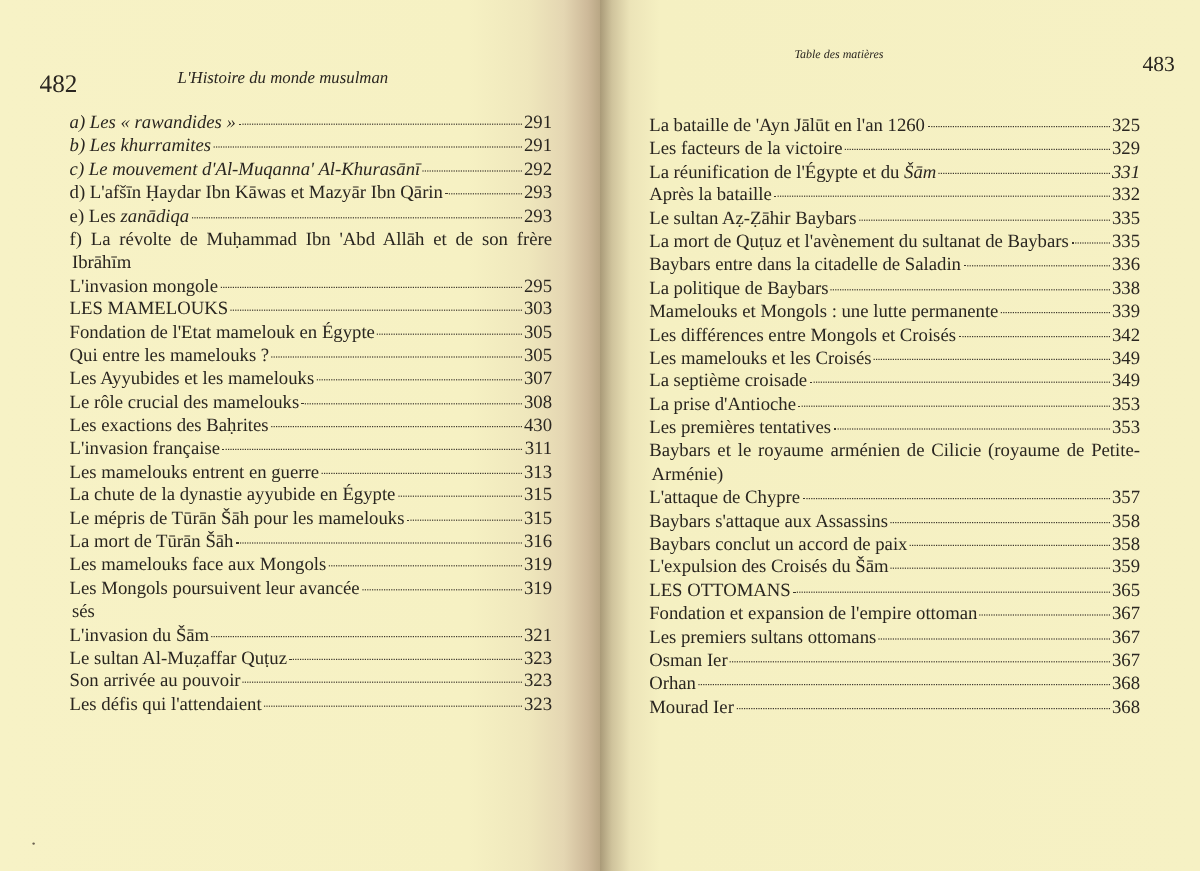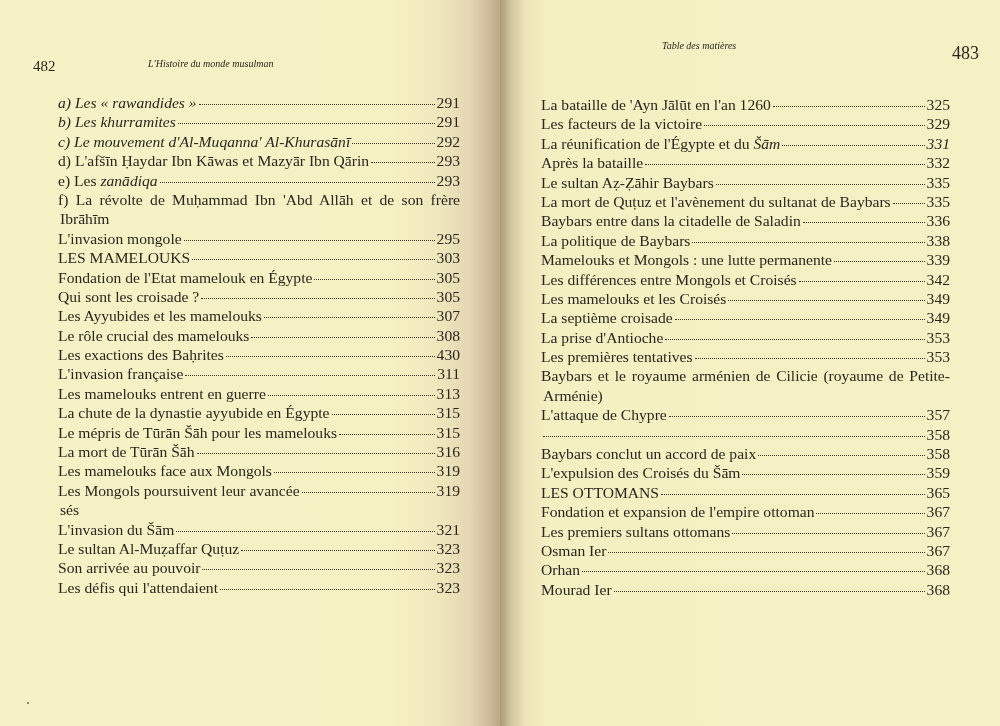--- a/index.html
+++ b/index.html
@@ -14,23 +14,23 @@
   .page { position:relative; height:726px; }
   .page-left {
     width:500px;
     background: linear-gradient(to right, #f7f2c6 0%, #f6f1c3 78%, #efe7bc 88%, #e4d6b2 94%, #cdb999 98%, #b9a785 100%);
   }
   .page-right {
     width:500px;
     background: linear-gradient(to right, #a99a78 0%, #cfc39c 2%, #ece4b8 5%, #f5f0c2 10%, #f6f1c4 100%);
   }
   .running-head {
-    position:absolute; top:58px; font-size:10px;
-  }
-  .left-num { left:33px; font-size:15px; }
+    position:absolute; top:58px; font-size:14px;
+  }
+  .left-num { left:33px; font-size:21px; }
   .left-title { left:148px; font-style:italic; }
   .right-title { left:162px; font-style:italic; top:40px; font-size:10px;}
   .right-num { left:452px; top:43px; font-size:18px; }
 
   .toc { position:absolute; list-style:none; margin:0; padding:0; }
   .toc-left { left:58px; top:93px; width:402px; }
   .toc-right { left:41px; top:95px; width:409px; }
   .toc li {
     font-size:15.6px; line-height:19.4px; height:19.4px;
     display:flex; align-items:baseline; white-space:nowrap; overflow:hidden;
@@ -97,21 +97,21 @@
           <span class="t">LES MAMELOUKS</span>
           <span class="dots"></span>
           <span class="p">303</span>
         </li>
         <li>
           <span class="t">Fondation de l'Etat mamelouk en Égypte</span>
           <span class="dots"></span>
           <span class="p">305</span>
         </li>
         <li>
-          <span class="t">Qui sont les croisade ?</span>
+          <span class="t">Qui entre les mamelouks ?</span>
           <span class="dots"></span>
           <span class="p">305</span>
         </li>
         <li>
           <span class="t">Les Ayyubides et les mamelouks</span>
           <span class="dots"></span>
           <span class="p">307</span>
         </li>
         <li>
           <span class="t">Le rôle crucial des mamelouks</span>
@@ -269,20 +269,21 @@
             <span class="dots"></span>
             <span class="p">356</span>
           </span>
         </li>
         <li>
           <span class="t">L'attaque de Chypre</span>
           <span class="dots"></span>
           <span class="p">357</span>
         </li>
         <li>
+          <span class="t">Baybars s'attaque aux Assassins</span>
           <span class="dots"></span>
           <span class="p">358</span>
         </li>
         <li>
           <span class="t">Baybars conclut un accord de paix</span>
           <span class="dots"></span>
           <span class="p">358</span>
         </li>
         <li>
           <span class="t">L'expulsion des Croisés du Šām</span>

